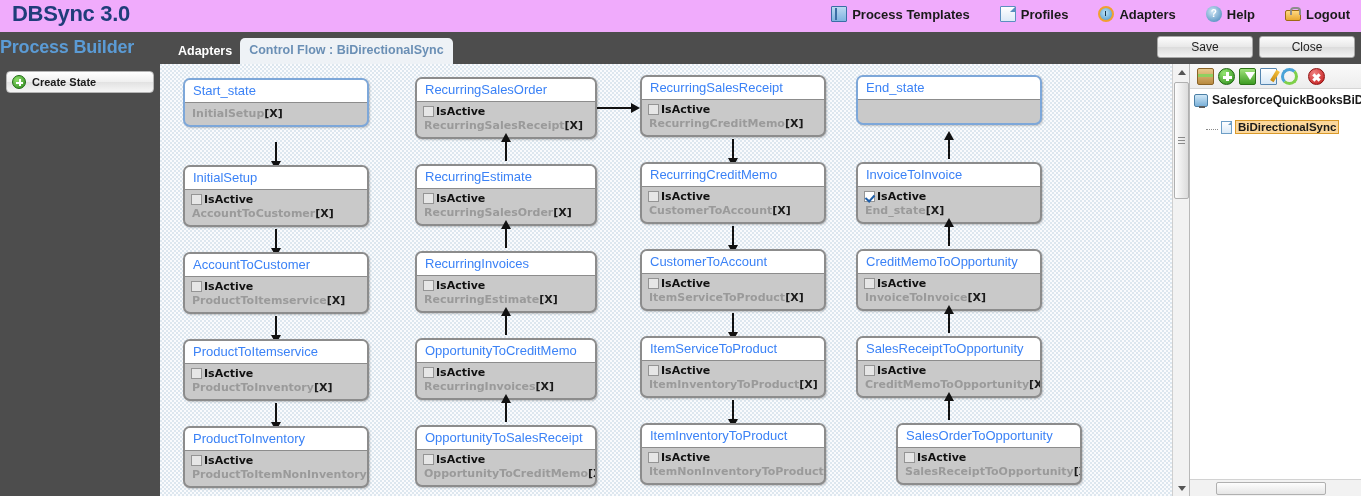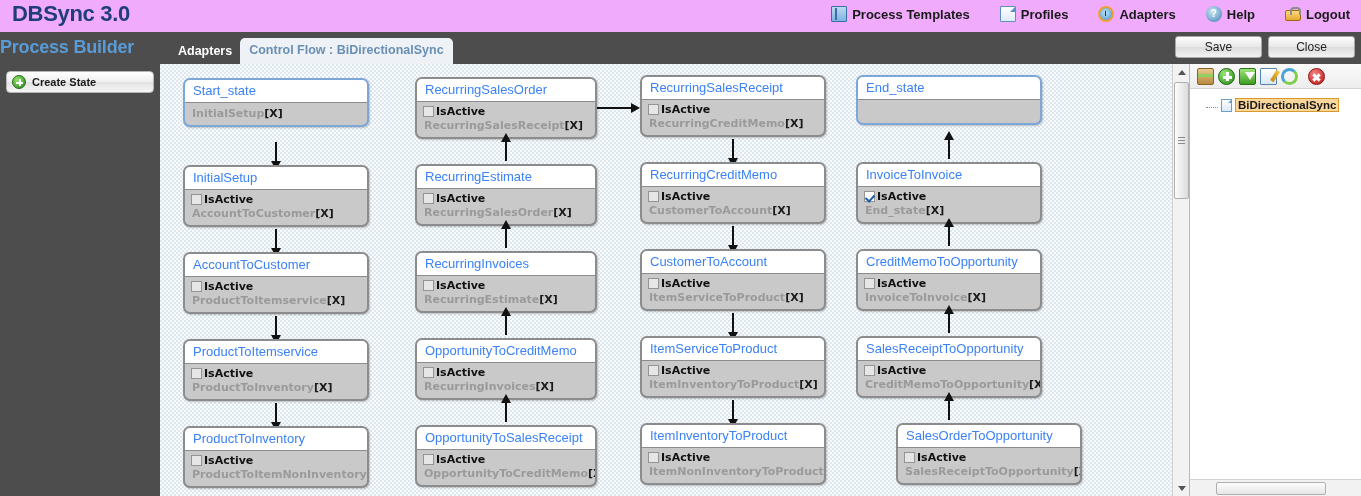--- a/index.html
+++ b/index.html
@@ -62,21 +62,21 @@
     font-size:12.5px; font-weight:bold; color:#ffffff;
     padding:4px 8px 6px 8px; cursor:pointer; white-space:nowrap;
   }
   .tab.active {
     background:#eef2f6; color:#6a8fb5;
     border-radius:5px 5px 0 0; padding:5px 9px 7px 9px;
     font-weight:bold;
   }
   .actionbtns { position:absolute; right:6px; top:4px; display:flex; gap:6px; }
   .abtn {
-    width:87px; height:22px; line-height:20px; text-align:center;
+    width:96px; height:22px; line-height:20px; text-align:center;
     font-size:12px; color:#222; cursor:pointer;
     background: linear-gradient(180deg,#fdfdfd 0%, #e8e8e8 50%, #dcdcdc 51%, #f2f2f2 100%);
     border:1px solid #a8a8a8; border-radius:3px;
   }
 
   
   .sidebar {
     position:absolute; left:0; top:64px; width:160px; height:432px;
     background:#4d4d4d;
   }
@@ -222,21 +222,21 @@
     cursor:pointer; overflow:hidden;
   }
   .ico-monitor {
     width:14px; height:13px; flex:0 0 14px; position:relative;
     background: linear-gradient(180deg,#cfe7f7,#7ab0d8);
     border:1px solid #4b7fa5; border-radius:2px;
   }
   .ico-monitor::after { content:''; position:absolute; left:4px; bottom:-3px; width:6px; height:3px; background:#5c5c5c; }
   .tree-child {
     display:flex; align-items:center; gap:3px;
-    padding-left:16px; margin-top:6px; cursor:pointer;
+    padding-left:16px; margin-top:12px; cursor:pointer;
   }
   .dots { width:12px; height:1px; border-bottom:1px dotted #8a8a8a; flex:0 0 12px; margin-bottom:-4px;}
   .ico-doc {
     width:11px; height:13px; flex:0 0 11px; position:relative;
     background: linear-gradient(180deg,#ffffff,#dbeaf7);
     border:1px solid #6d9ec6;
   }
   .ico-doc::after { content:''; position:absolute; right:-1px; top:-1px;
     border-width:0 0 4px 4px; border-style:solid; border-color:transparent transparent #6d9ec6 transparent; }
   .tree-label-sel {
@@ -537,20 +537,24 @@
   <div class="rp-toolbar">
     <span class="tb-ico ico-pkg"></span>
     <span class="tb-ico ico-add"></span>
     <span class="tb-ico ico-dl"></span>
     <span class="tb-ico ico-edit"></span>
     <span class="tb-ico ico-refresh"></span>
     <span class="tb-ico ico-del" style="margin-left:6px;"></span>
   </div>
 
   <div class="tree">
+    <div class="tree-root">
+      <span class="ico-monitor"></span>
+      <span>SalesforceQuickBooksBiD</span>
+    </div>
     <div class="tree-child">
       <span class="dots"></span>
       <span class="ico-doc"></span>
       <span class="tree-label-sel">BiDirectionalSync</span>
     </div>
   </div>
 
   <div class="hscroll">
     <div class="hthumb"></div>
   </div>

